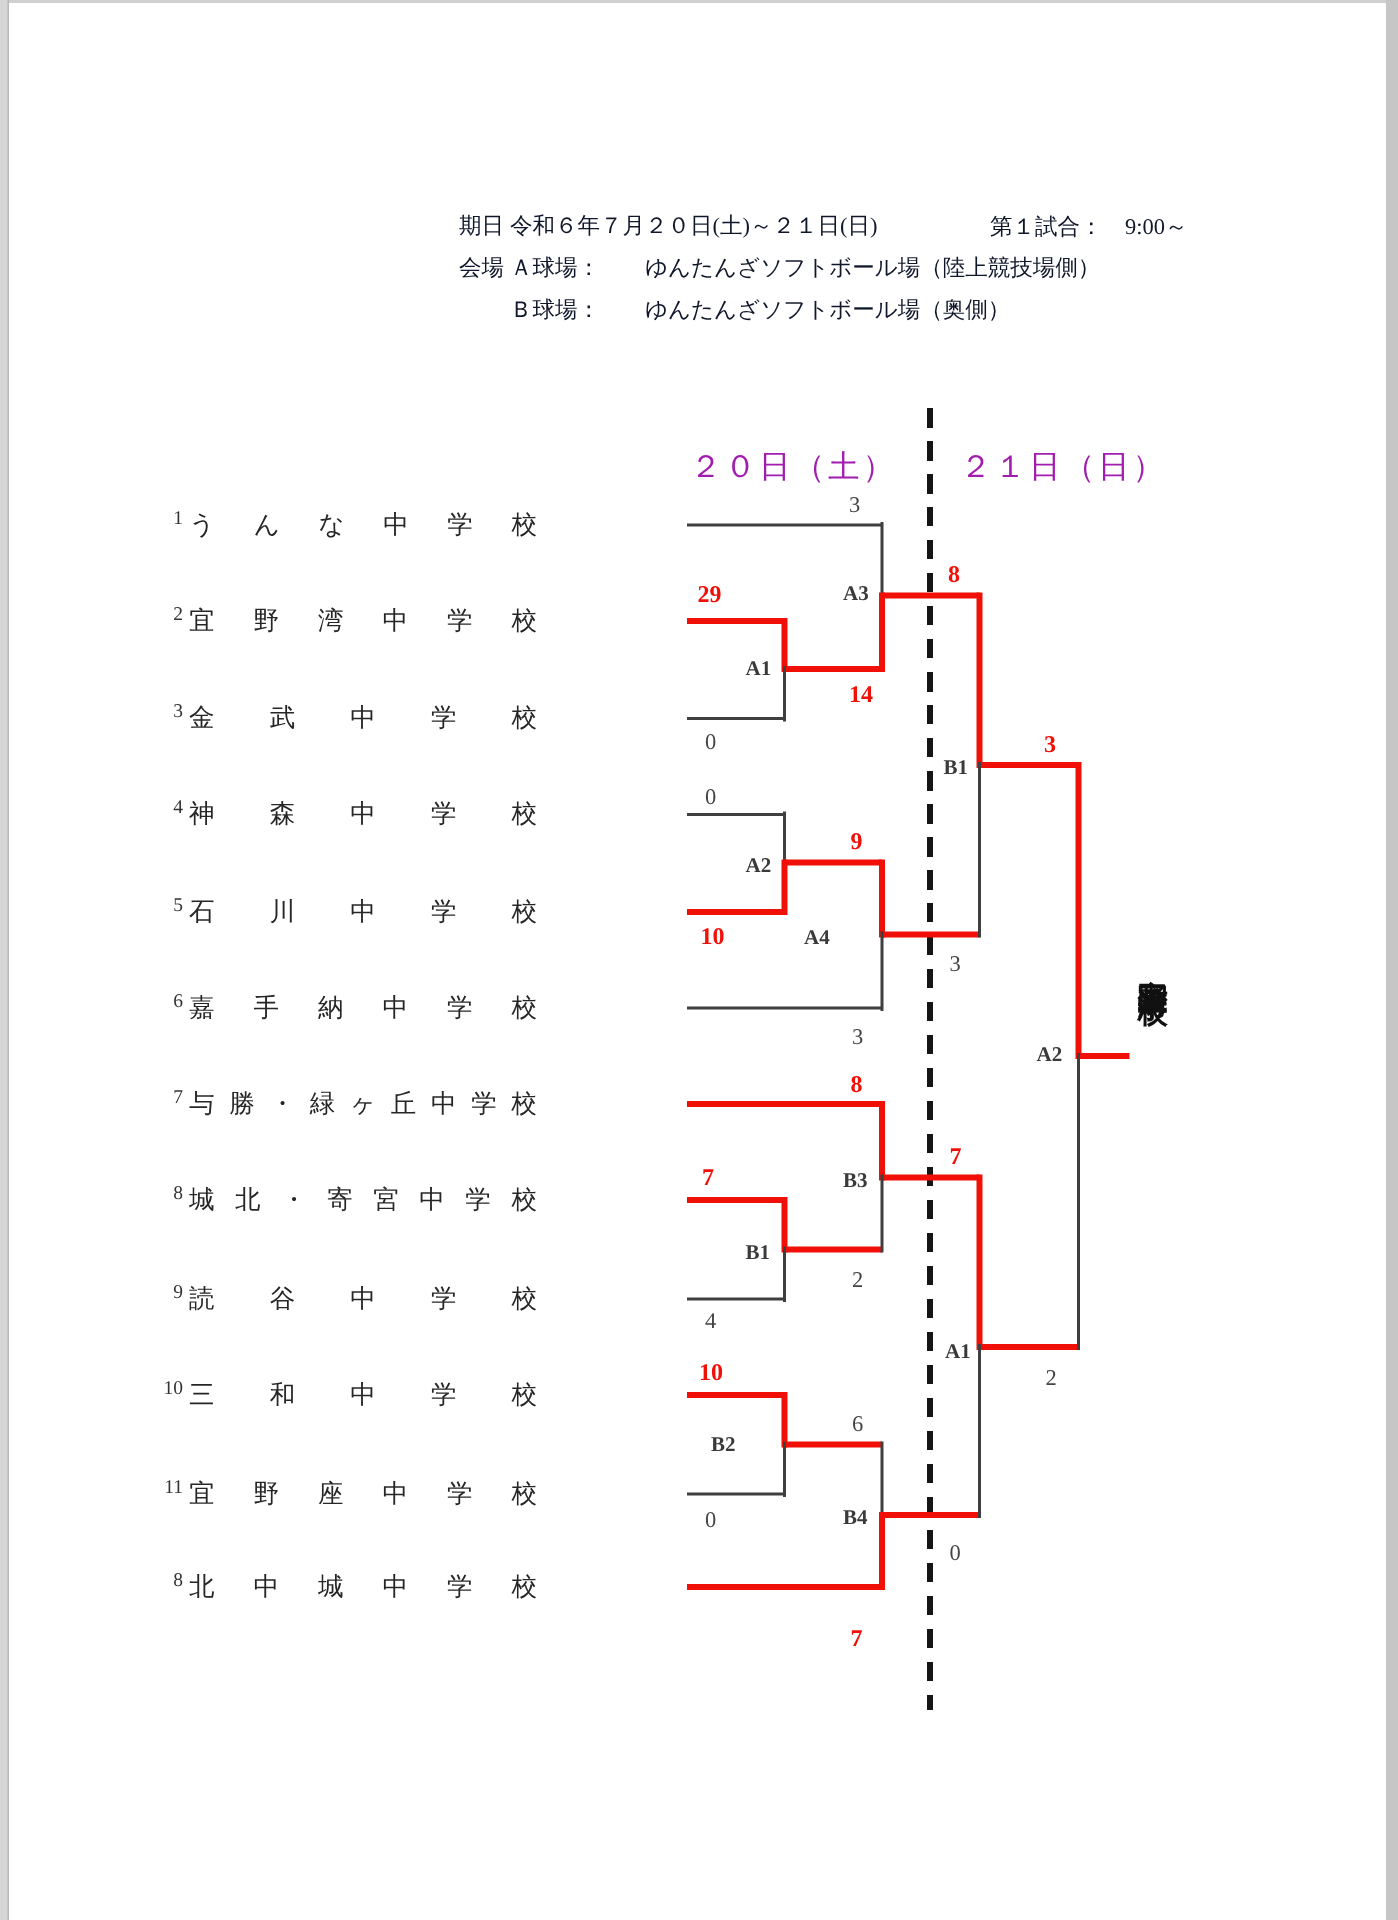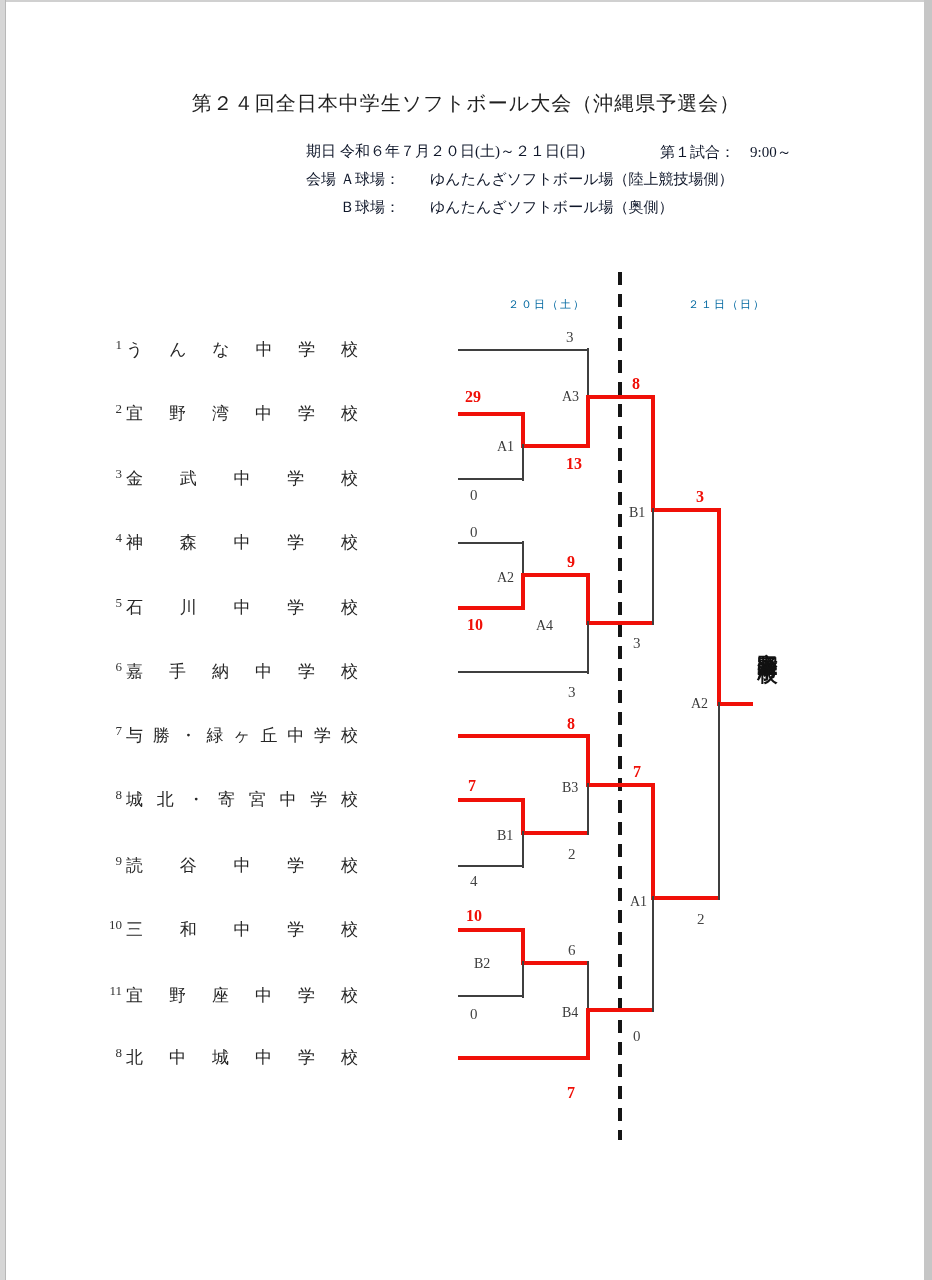--- a/index.html
+++ b/index.html
@@ -16,37 +16,36 @@
   .ln.r{background:#f01008;}
   .ln.k{background:#3f3f3f;}
   .dash{position:absolute;left:618px;top:272px;width:4px;height:868px;
         background:repeating-linear-gradient(180deg,#151515 0 13px,transparent 13px 22px);}
   
   .seed{position:absolute;width:24px;text-align:right;font-size:13px;color:#333;line-height:14px;}
   .tname{position:absolute;left:126px;width:232px;display:flex;justify-content:space-between;
          font-size:17px;line-height:18px;color:#262626;}
   .tname span{display:block;}
   
-  .mlabel{position:absolute;font-size:14px;color:#3a3a3a;line-height:15px;white-space:nowrap;}
+  .mlabel{position:absolute;font-size:14px;color:#3a3a3a;line-height:15px;white-space:nowrap;font-weight:bold;}
   .sc{position:absolute;line-height:16px;white-space:nowrap;}
   .sc.k{font-size:15px;color:#444;}
   .sc.r{font-size:16px;font-weight:bold;color:#f01008;}
-  .dayhdr{position:absolute;font-size:11px;letter-spacing:2px;color:#0369a1;white-space:nowrap;margin-left:48px;}
+  .dayhdr{position:absolute;font-size:21px;letter-spacing:2px;color:#a21caf;white-space:nowrap;}
   .champion{position:absolute;left:755px;top:637px;writing-mode:vertical-rl;
             font-size:20px;font-weight:bold;letter-spacing:2px;color:#111;}
 </style>
 </head>
 <body>
 
 <div class="screen">
   <div class="edge-top"></div>
   <div class="edge-left"></div>
   <div class="edge-right"></div>
 
-  <div class="title">第２４回全日本中学生ソフトボール大会（沖縄県予選会）</div>
 
   <div class="info">
     <span style="left:306px;top:141px">期日</span>
     <span style="left:340px;top:141px">令和６年７月２０日(土)～２１日(日)</span>
     <span style="left:660px;top:142px">第１試合：　9:00～</span>
     <span style="left:306px;top:169px">会場</span>
     <span style="left:340px;top:169px">Ａ球場：</span>
     <span style="left:430px;top:169px">ゆんたんざソフトボール場（陸上競技場側）</span>
     <span style="left:340px;top:197px">Ｂ球場：</span>
     <span style="left:430px;top:197px">ゆんたんざソフトボール場（奥側）</span>
@@ -229,21 +228,21 @@
 
   <span class="sc r" style="left:465px;top:389px">29</span>
   <span class="sc k" style="left:470px;top:487px">0</span>
   <span class="sc k" style="left:470px;top:524px">0</span>
   <span class="sc r" style="left:467px;top:617px">10</span>
   <span class="sc r" style="left:468px;top:778px">7</span>
   <span class="sc k" style="left:470px;top:873px">4</span>
   <span class="sc r" style="left:466px;top:908px">10</span>
   <span class="sc k" style="left:470px;top:1006px">0</span>
   <span class="sc k" style="left:566px;top:329px">3</span>
-  <span class="sc r" style="left:566px;top:456px">13</span>
+  <span class="sc r" style="left:566px;top:456px">14</span>
   <span class="sc r" style="left:567px;top:554px">9</span>
   <span class="sc k" style="left:568px;top:684px">3</span>
   <span class="sc r" style="left:567px;top:716px">8</span>
   <span class="sc k" style="left:568px;top:846px">2</span>
   <span class="sc k" style="left:568px;top:942px">6</span>
   <span class="sc r" style="left:567px;top:1085px">7</span>
   <span class="sc r" style="left:632px;top:376px">8</span>
   <span class="sc k" style="left:633px;top:635px">3</span>
   <span class="sc r" style="left:633px;top:764px">7</span>
   <span class="sc k" style="left:633px;top:1028px">0</span>

